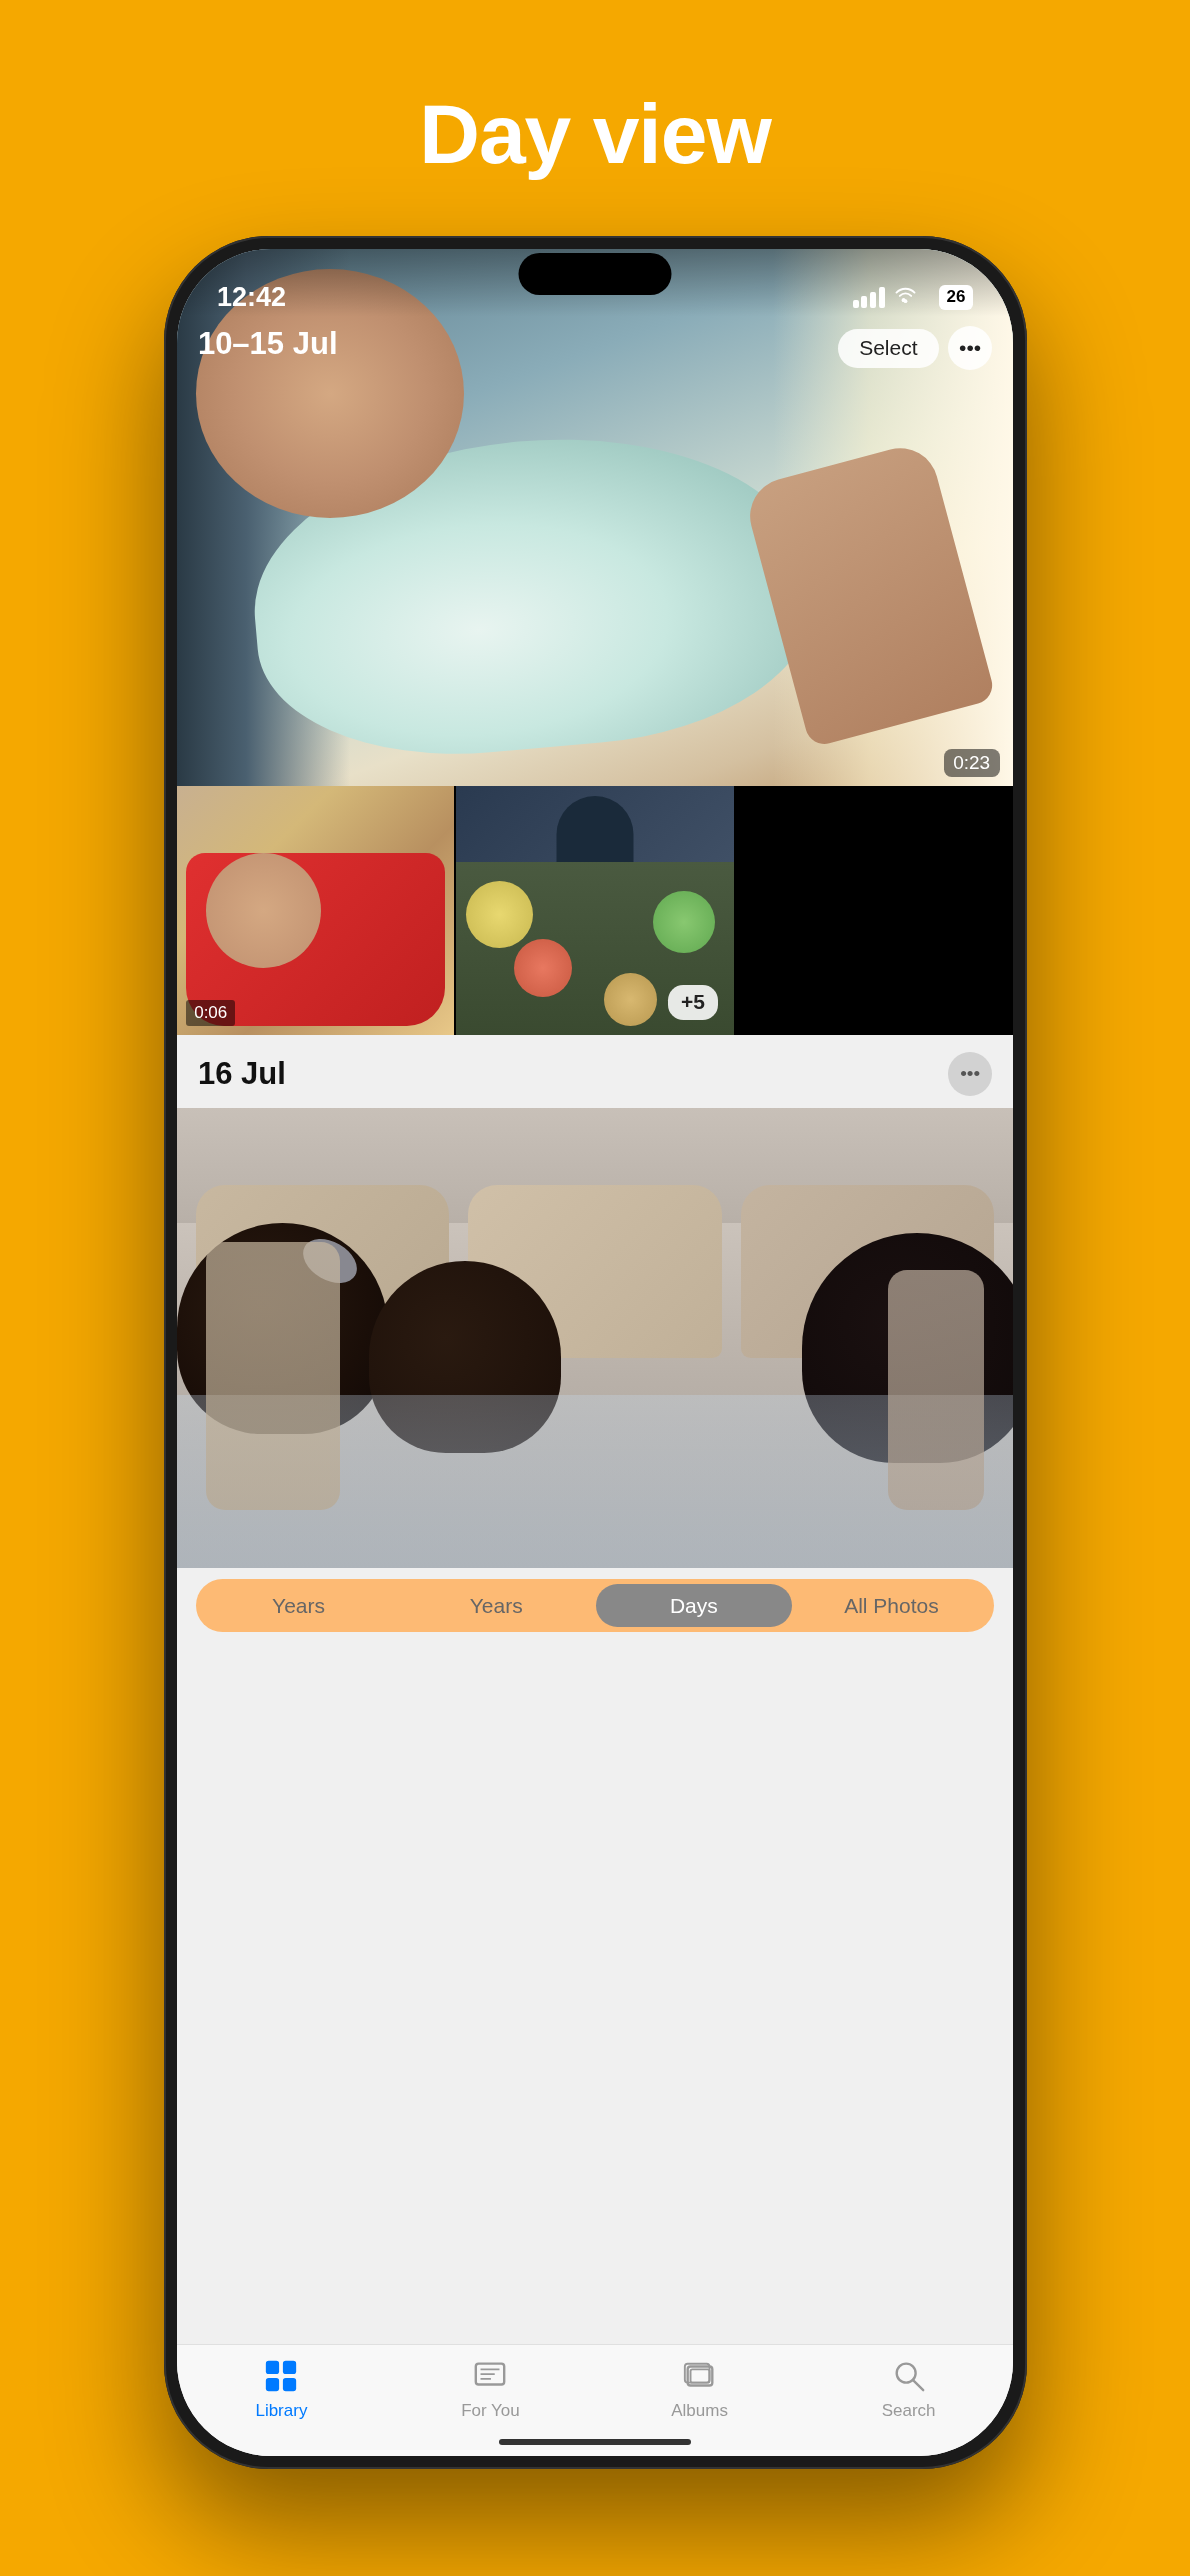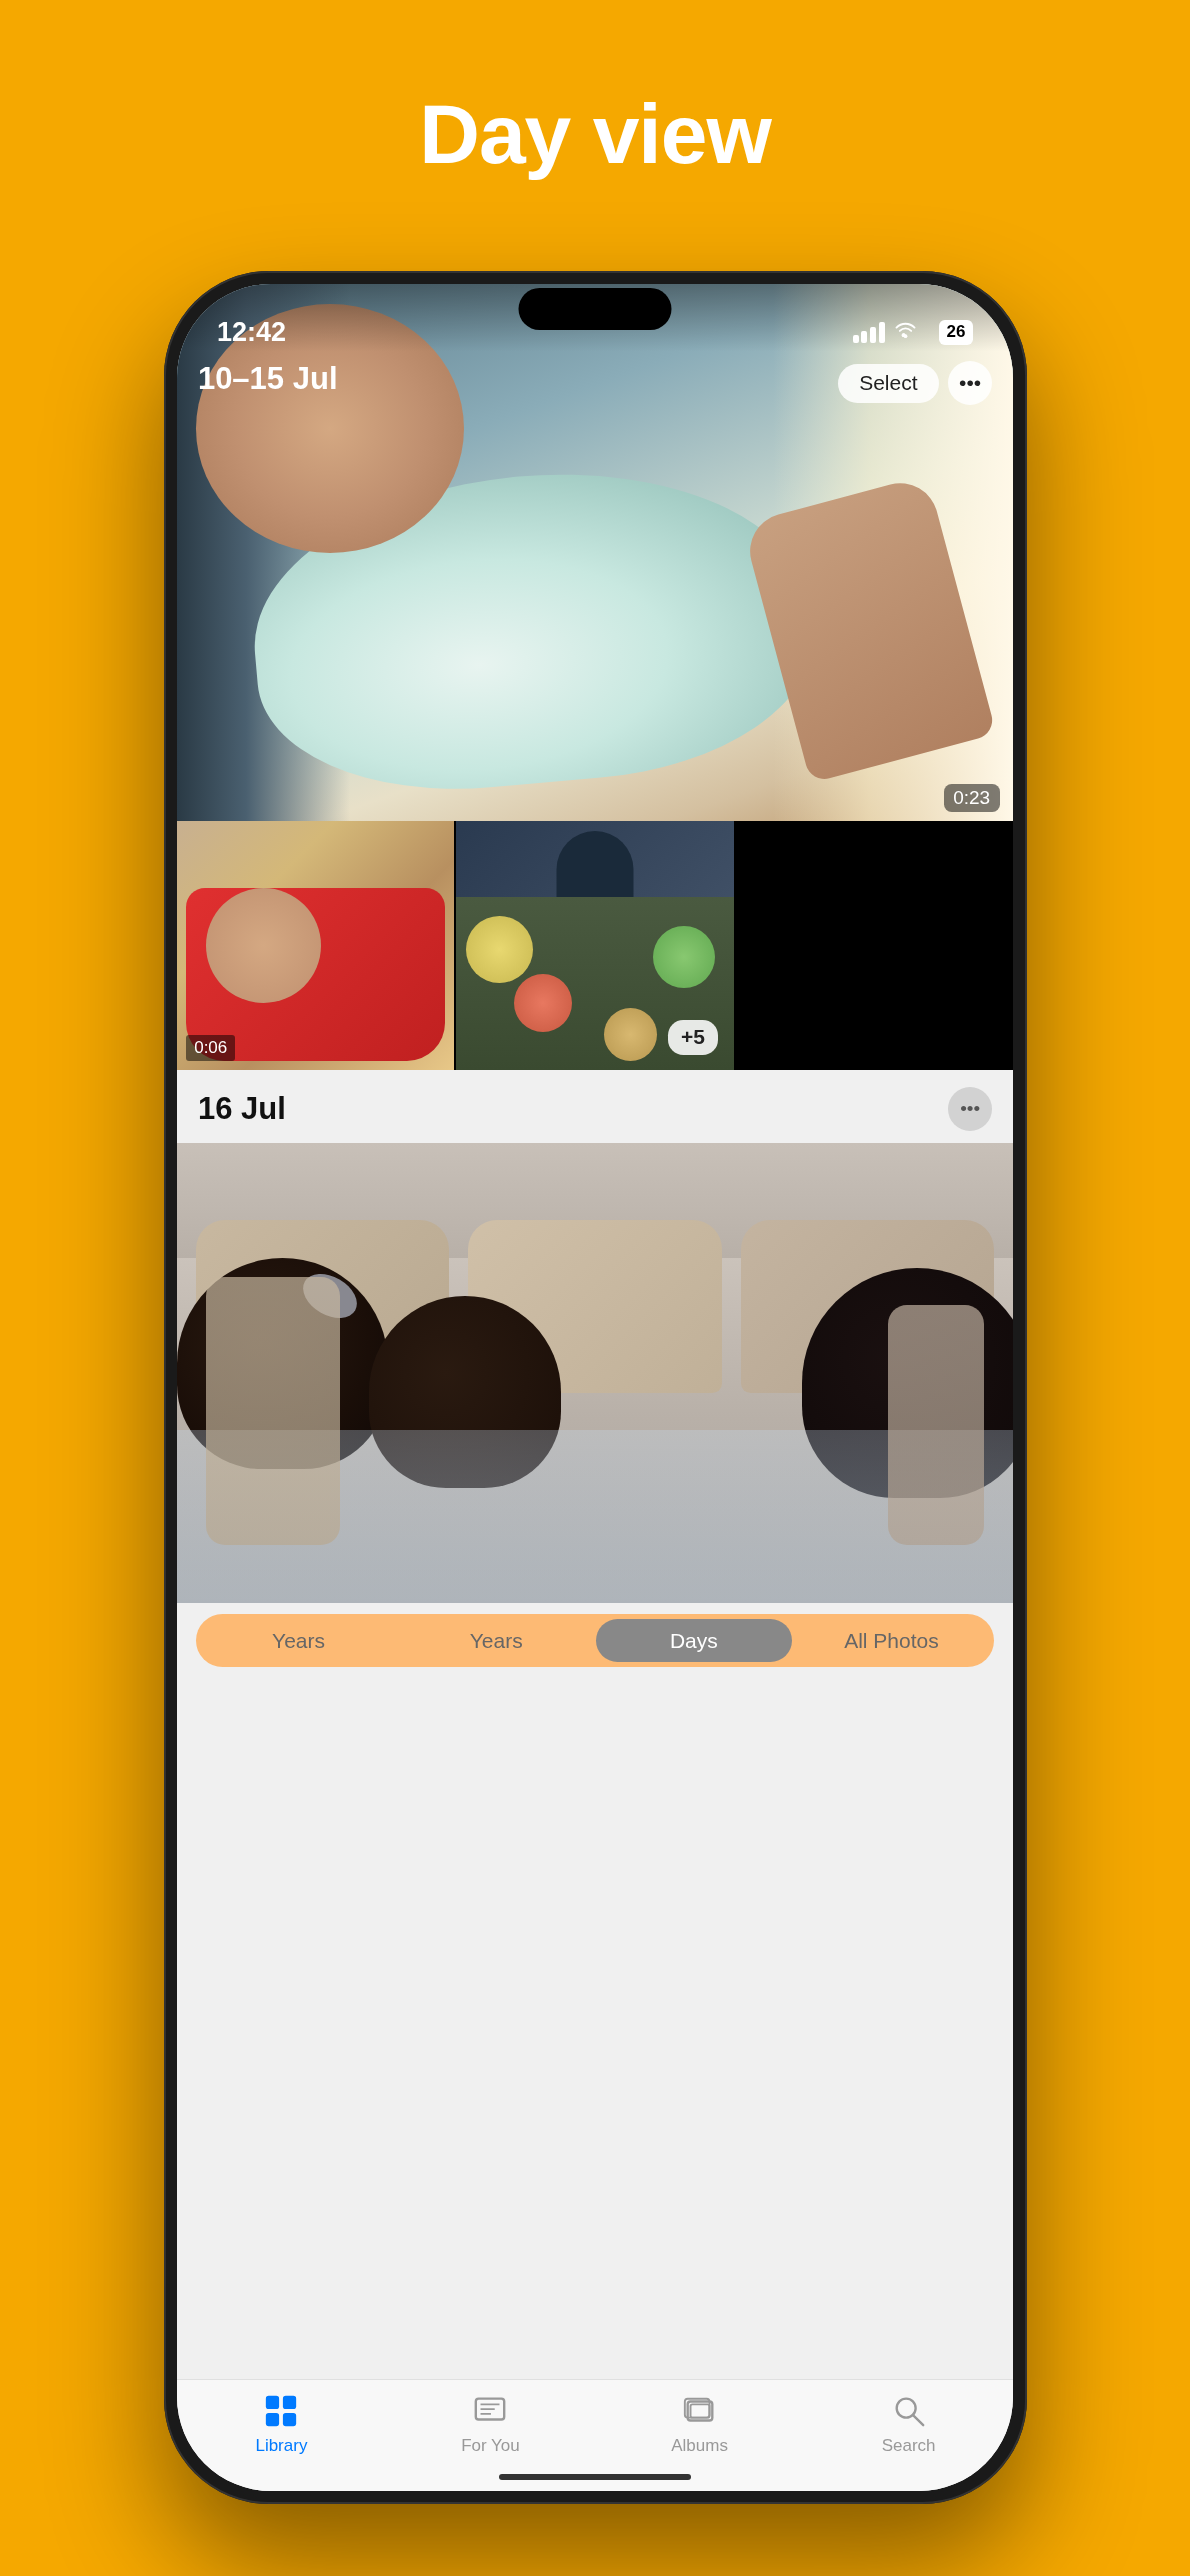--- a/index.html
+++ b/index.html
@@ -12,21 +12,21 @@
       align-items: center;
       font-family: -apple-system, 'SF Pro Display', 'Helvetica Neue', Arial, sans-serif;
       overflow: hidden;
     }
 
     .page-title {
       color: #fff;
       font-size: 84px;
       font-weight: 800;
       margin-top: 86px;
-      margin-bottom: 88px;
+      margin-bottom: 53px;
       letter-spacing: -1px;
     }
 
     
     .phone-shell {
       width: 863px;
       height: 2233px;
       background: #1a1a1a;
       border-radius: 105px;
       position: relative;

